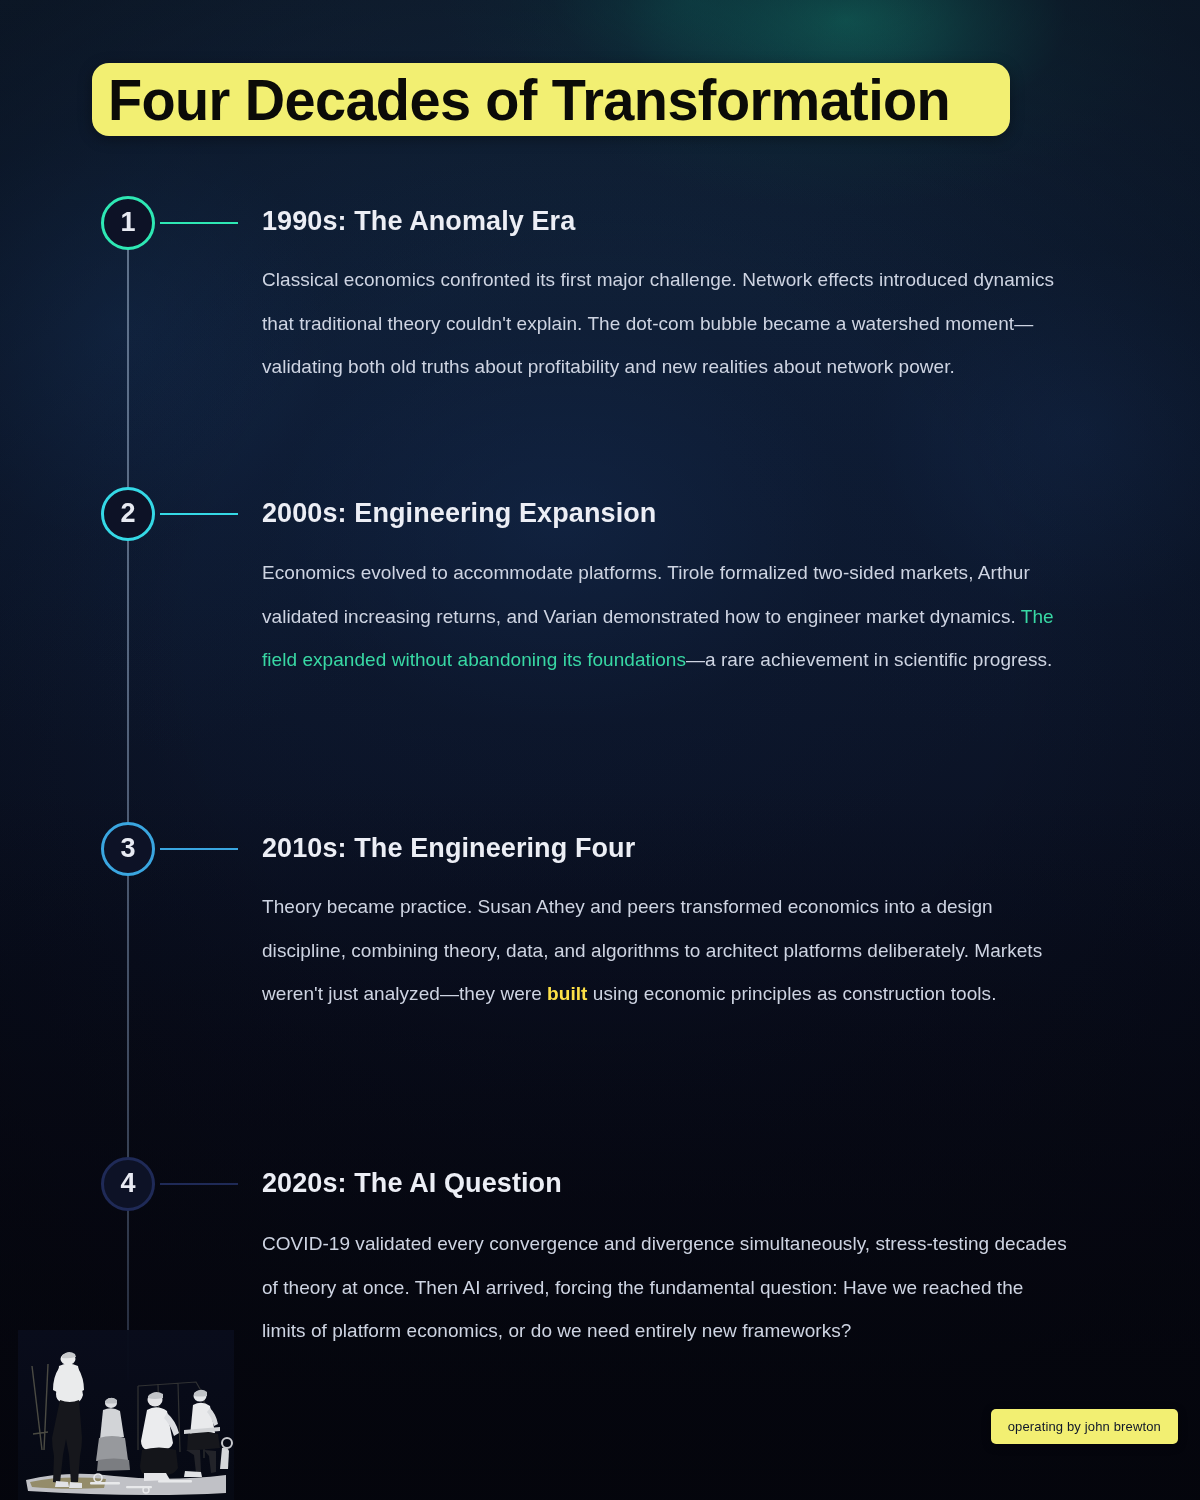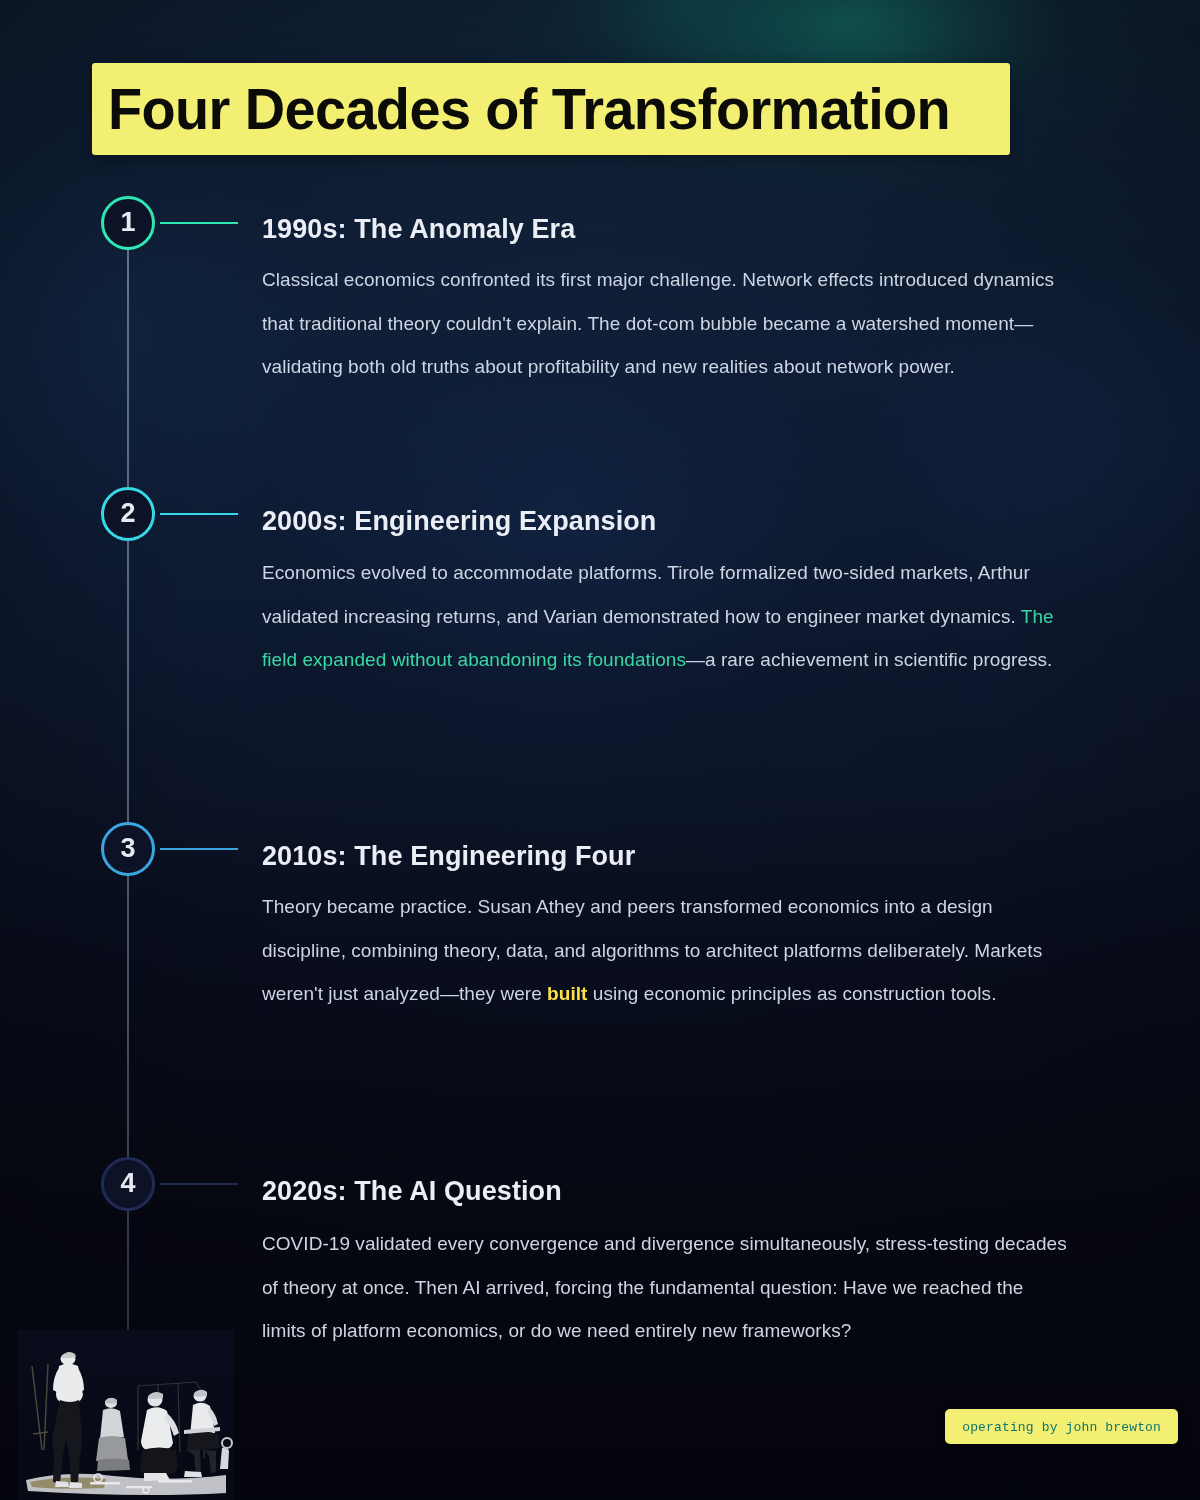--- a/index.html
+++ b/index.html
@@ -57,23 +57,23 @@
       rgba(5,6,14,.55) 78%, rgba(4,5,12,.9) 100%);
   }
   .vignette-edge {
     background:radial-gradient(ellipse 900px 820px at 600px 640px,
       rgba(0,0,0,0) 45%, rgba(3,4,10,.45) 100%);
   }
 
   
   .title-wrap {
     position:absolute; left:92px; top:63px;
-    width:918px; height:92px;
+    width:918px; height:73px;
     background:#f2ef72;
-    border-radius:3px;
+    border-radius:17px;
     display:flex; align-items:center;
     padding:0 16px;
     box-shadow:0 3px 14px rgba(0,0,0,.35);
   }
   .title-text {
     font-family:"Liberation Sans Narrow","Liberation Sans", sans-serif;
     font-weight:700;
     font-size:57px;
     letter-spacing:-0.6px;
     color:#0b0b08;
@@ -124,21 +124,20 @@
 
   .s-head {
     position:absolute;
     left:262px;
     font-family:"Liberation Sans Narrow","Liberation Sans", sans-serif;
     font-weight:700;
     font-size:27px;
     letter-spacing:0.1px;
     color:#eceef5;
     white-space:nowrap;
-    margin-top:8px;
   }
   .s-body {
     position:absolute;
     left:262px;
     width:810px;
     font-family:"Liberation Sans Narrow","Liberation Sans", sans-serif;
     font-weight:400;
     font-size:19px;
     line-height:43.5px;
     color:#ced4e2;
@@ -158,23 +157,23 @@
   
   .badge {
     position:absolute;
     right:22px; bottom:56px;
     background:#f2ef72;
     border-radius:5px;
     padding:8px 17px 9px;
     box-shadow:0 2px 9px rgba(0,0,0,.4);
   }
   .badge-text {
-    font-family:Liberation Mono, monospace;
+    font-family:Liberation Sans, sans-serif;
     font-size:13px;
-    color:#0f766e;
+    color:#0f172a;
     letter-spacing:.15px;
     white-space:nowrap;
   }
 </style>
 </head>
 <body>
 
 <div id="poster">
 
   <div class="bg-layer bg-base"></div>

